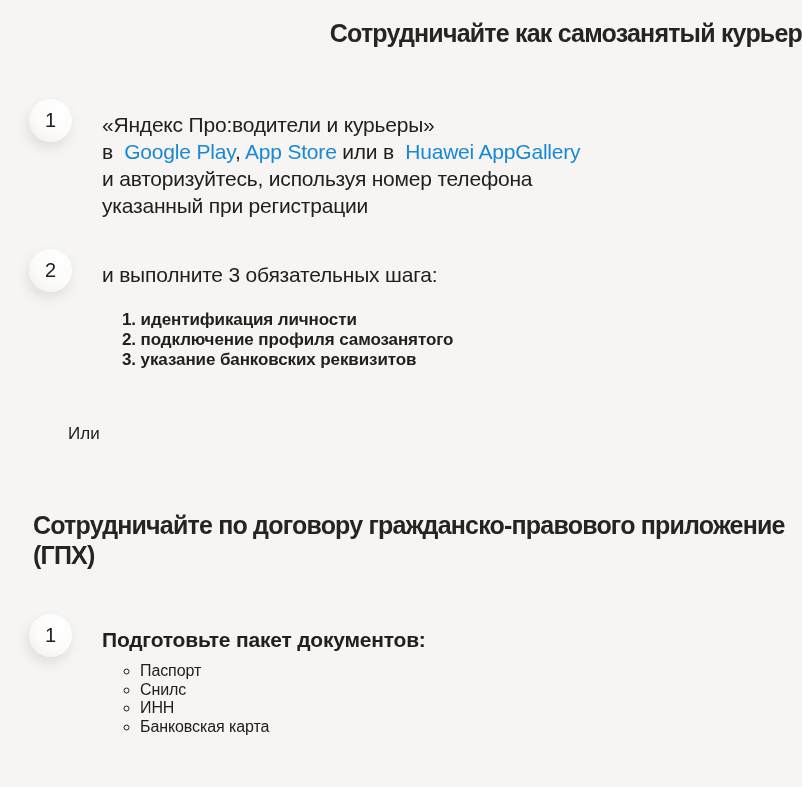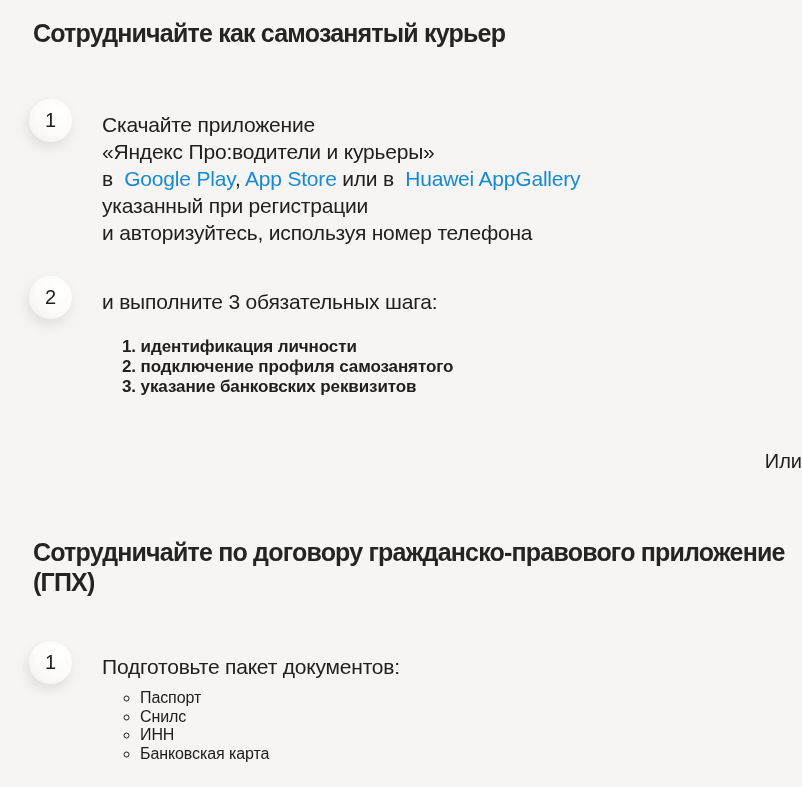--- a/index.html
+++ b/index.html
@@ -16,20 +16,21 @@
     overflow: hidden;
   }
   .h1 {
     margin: 0 0 0 33px;
     padding-top: 19px;
     font-size: 25px;
     line-height: 28px;
     font-weight: 700;
     letter-spacing: -0.8px;
     color: #262422;
+    text-align: right;
   }
   .h2 {
     margin: 64px 0 0 33px;
     font-size: 25px;
     line-height: 30px;
     font-weight: 700;
     letter-spacing: -0.8px;
     color: #262422;
   }
   .step {
@@ -55,21 +56,21 @@
   .step-body {
     margin-left: 30px;
     padding-top: 12px;
   }
   .step-line {
     font-size: 21px;
     line-height: 27px;
     letter-spacing: -0.2px;
     white-space: pre-wrap;
   }
-  .step-line.bold { font-weight: 400; text-align: right; }
+  .step-line.bold { font-weight: 700; text-align: right; }
   a.link {
     color: #1789d6;
     text-decoration: none;
     cursor: pointer;
   }
   ol.substeps {
     margin: 22px 0 0 0;
     padding: 0 0 0 20px;
     list-style: decimal inside;
     font-size: 17px;
@@ -81,44 +82,43 @@
     margin: 9px 0 0 0;
     padding: 0 0 0 38px;
     list-style: circle outside;
     font-size: 16px;
     line-height: 18.5px;
     letter-spacing: -0.1px;
   }
   ul.docs li { margin: 0; }
   .or-divider {
     margin-top: 52px;
-    text-align: right;
+    text-align: left;
     text-indent: 68px;
-    font-size: 20px;
+    font-size: 17px;
     line-height: 24px;
     color: #21201e;
   }
 </style>
 </head>
 <body>
 
 <div class="page">
 
   <h1 class="h1">Сотрудничайте как самозанятый курьер</h1>
 
   <div class="step step-1">
     <div class="step-num">
       <span>1</span>
     </div>
     <div class="step-body">
-      <div class="step-line">Скачайте приложение</div>
       <div class="step-line">«Яндекс Про:водители и курьеры»</div>
       <div class="step-line"><span>в  </span><a class="link">Google Play</a><span>, </span><a class="link">App Store</a><span> или в  </span><a class="link">Huawei AppGallery</a></div>
+      <div class="step-line">и авторизуйтесь, используя номер телефона</div>
       <div class="step-line">указанный при регистрации</div>
-      <div class="step-line">и авторизуйтесь, используя номер телефона</div>
     </div>
   </div>
 
   <div class="step step-2">
     <div class="step-num">
       <span>2</span>
     </div>
     <div class="step-body">
       <div class="step-line">и выполните 3 обязательных шага:</div>
       <ol class="substeps">

